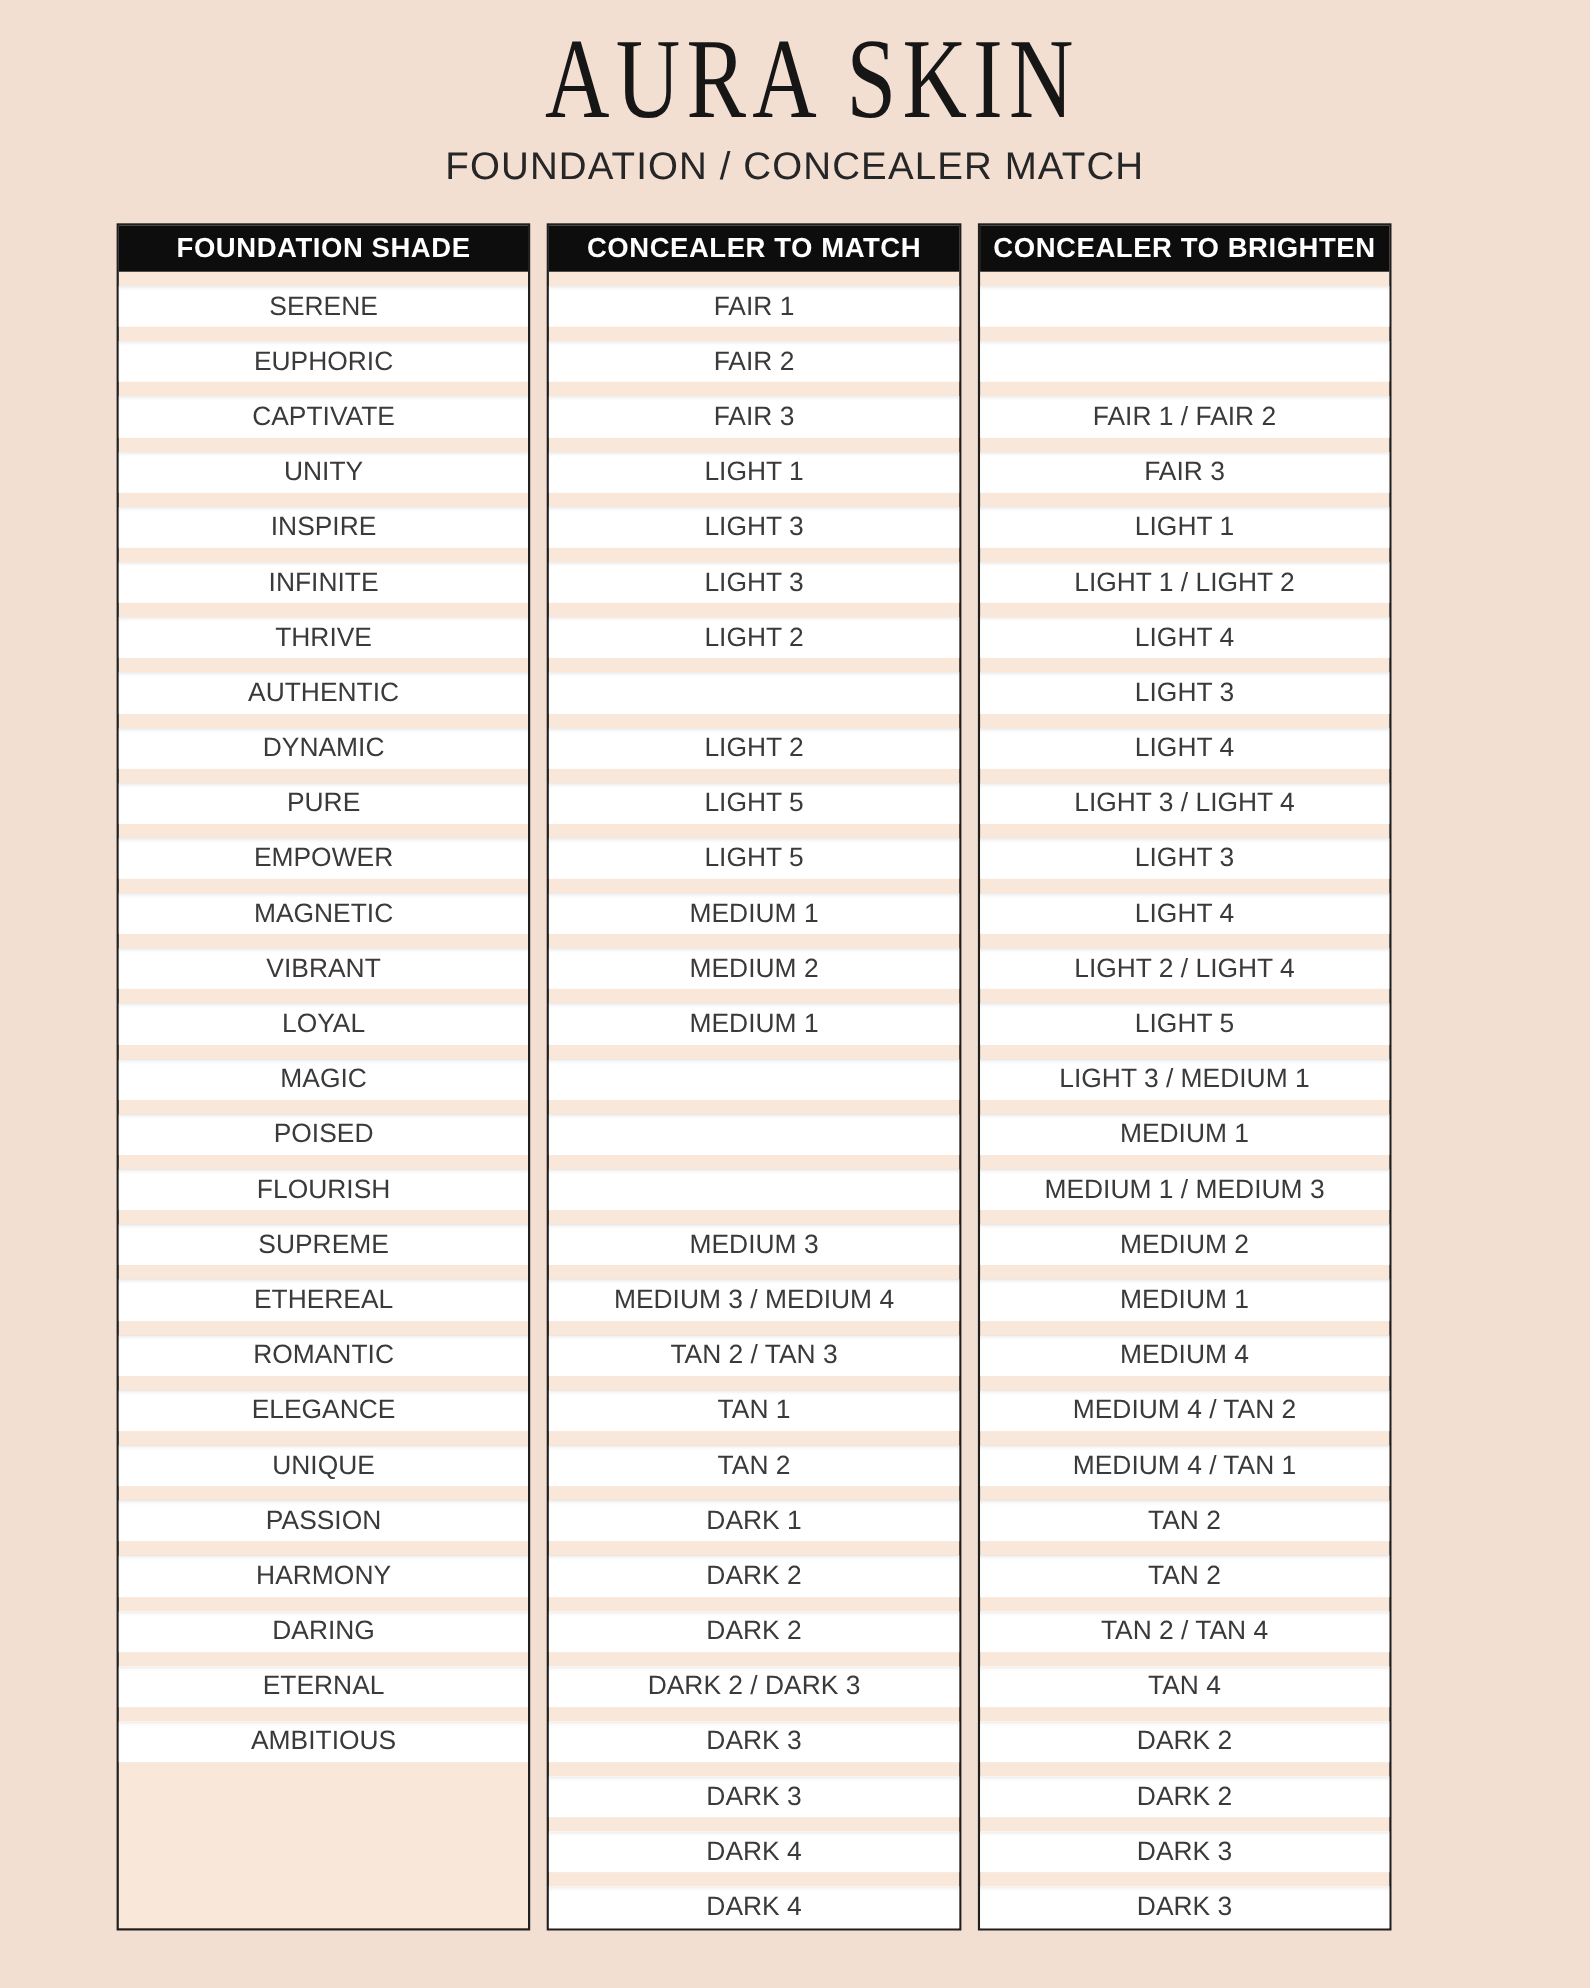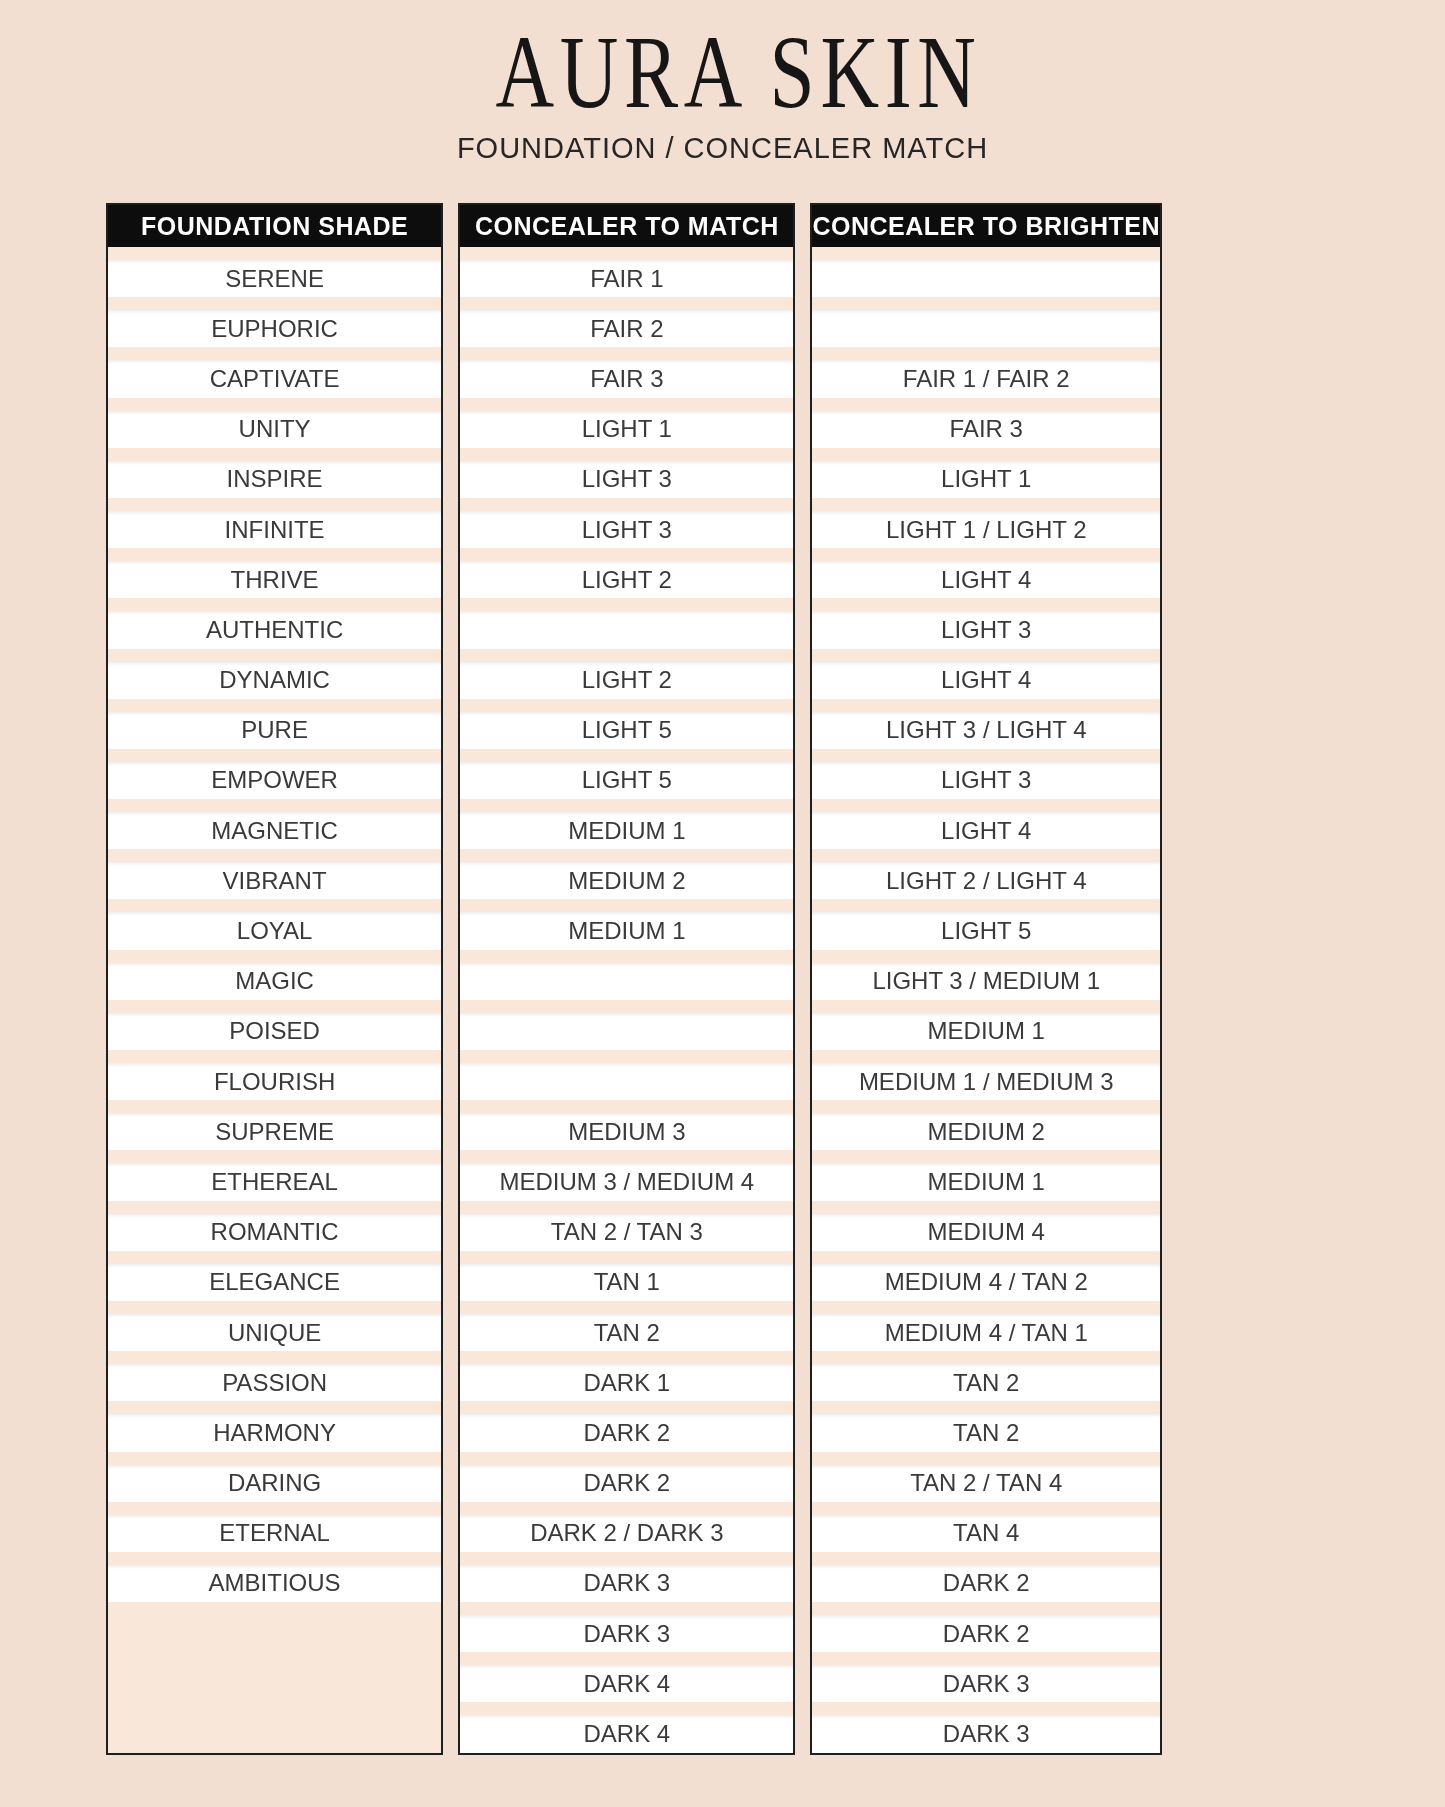--- a/index.html
+++ b/index.html
@@ -27,28 +27,28 @@
     font-weight:500;
     color:#161616;
     letter-spacing:0.07em;
     transform:scaleX(0.78);
     transform-origin:50% 50%;
     white-space:nowrap;
   }
   .subtitle{
     text-align:center;
     margin-top:8px;
-    font-size:29px;
+    font-size:35px;
     letter-spacing:1px;
     color:#262626;
   }
   .tables{
     position:absolute;
     top:203px; left:106px;
-    width:1056px;
+    width:1159px;
     display:flex;
     gap:15px;
   }
   .card{
     flex:1;
     border:2px solid var(--border);
     background:var(--gap);
   }
   .card-header{
     height:42px;

